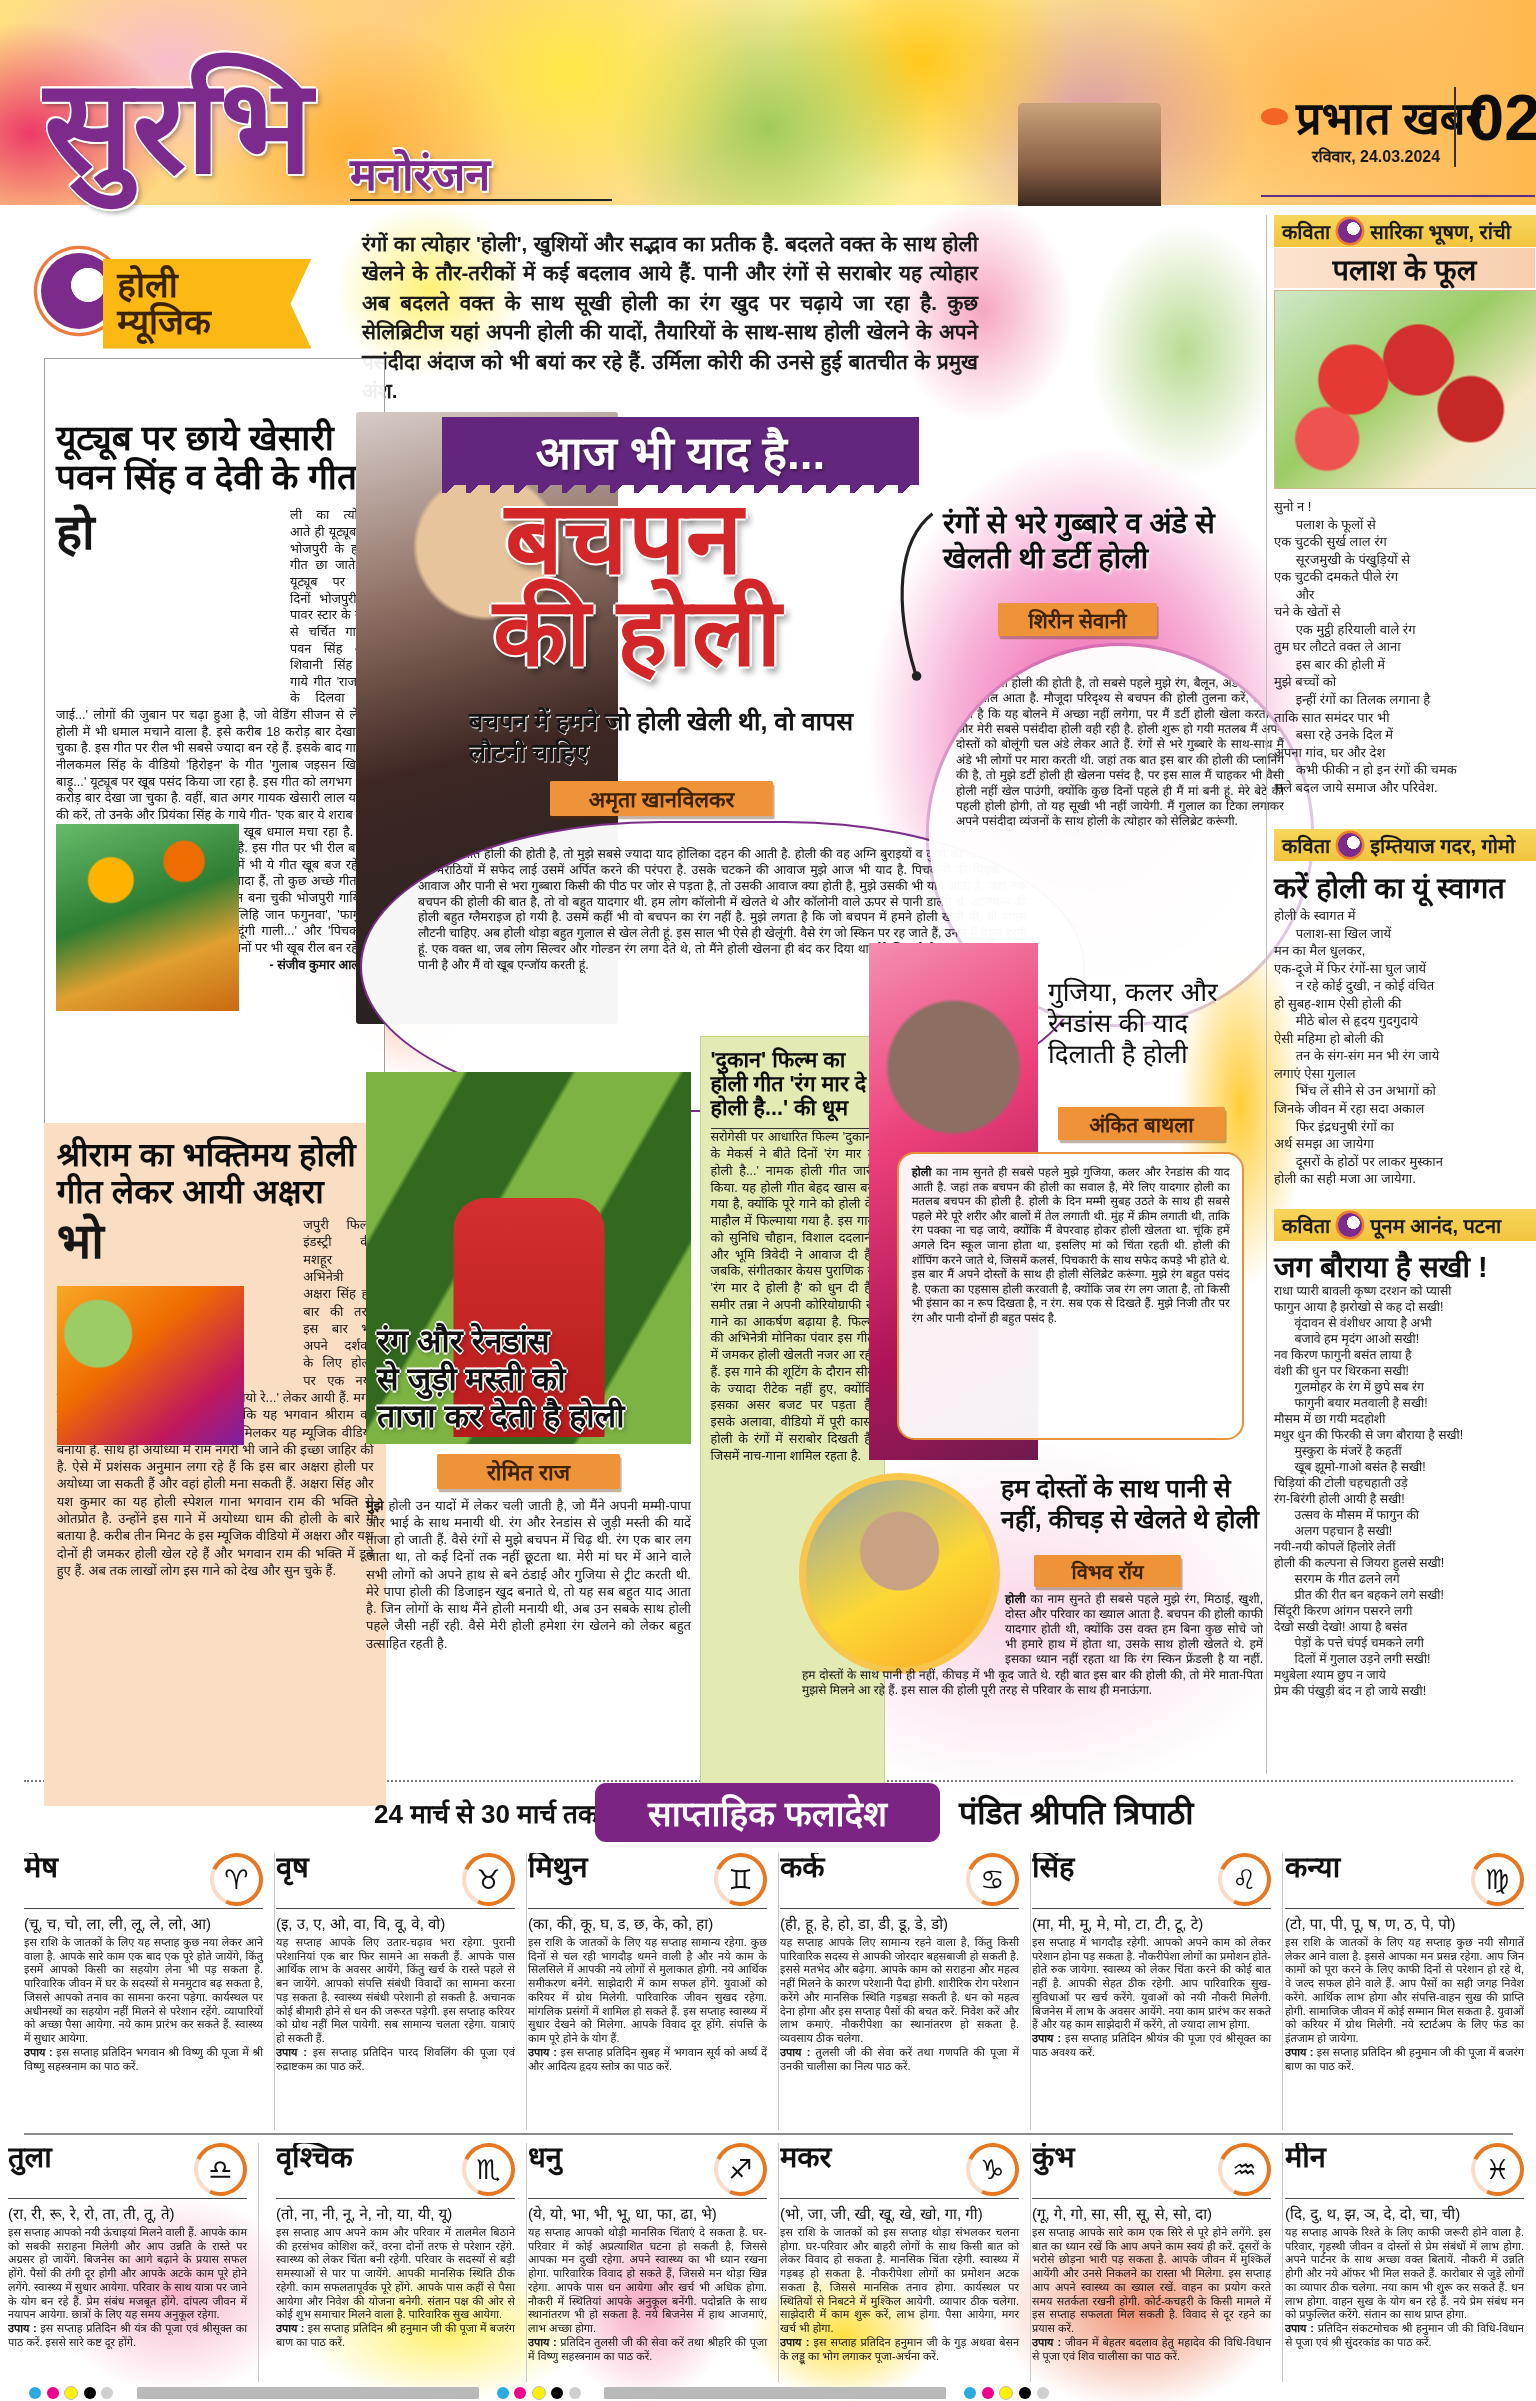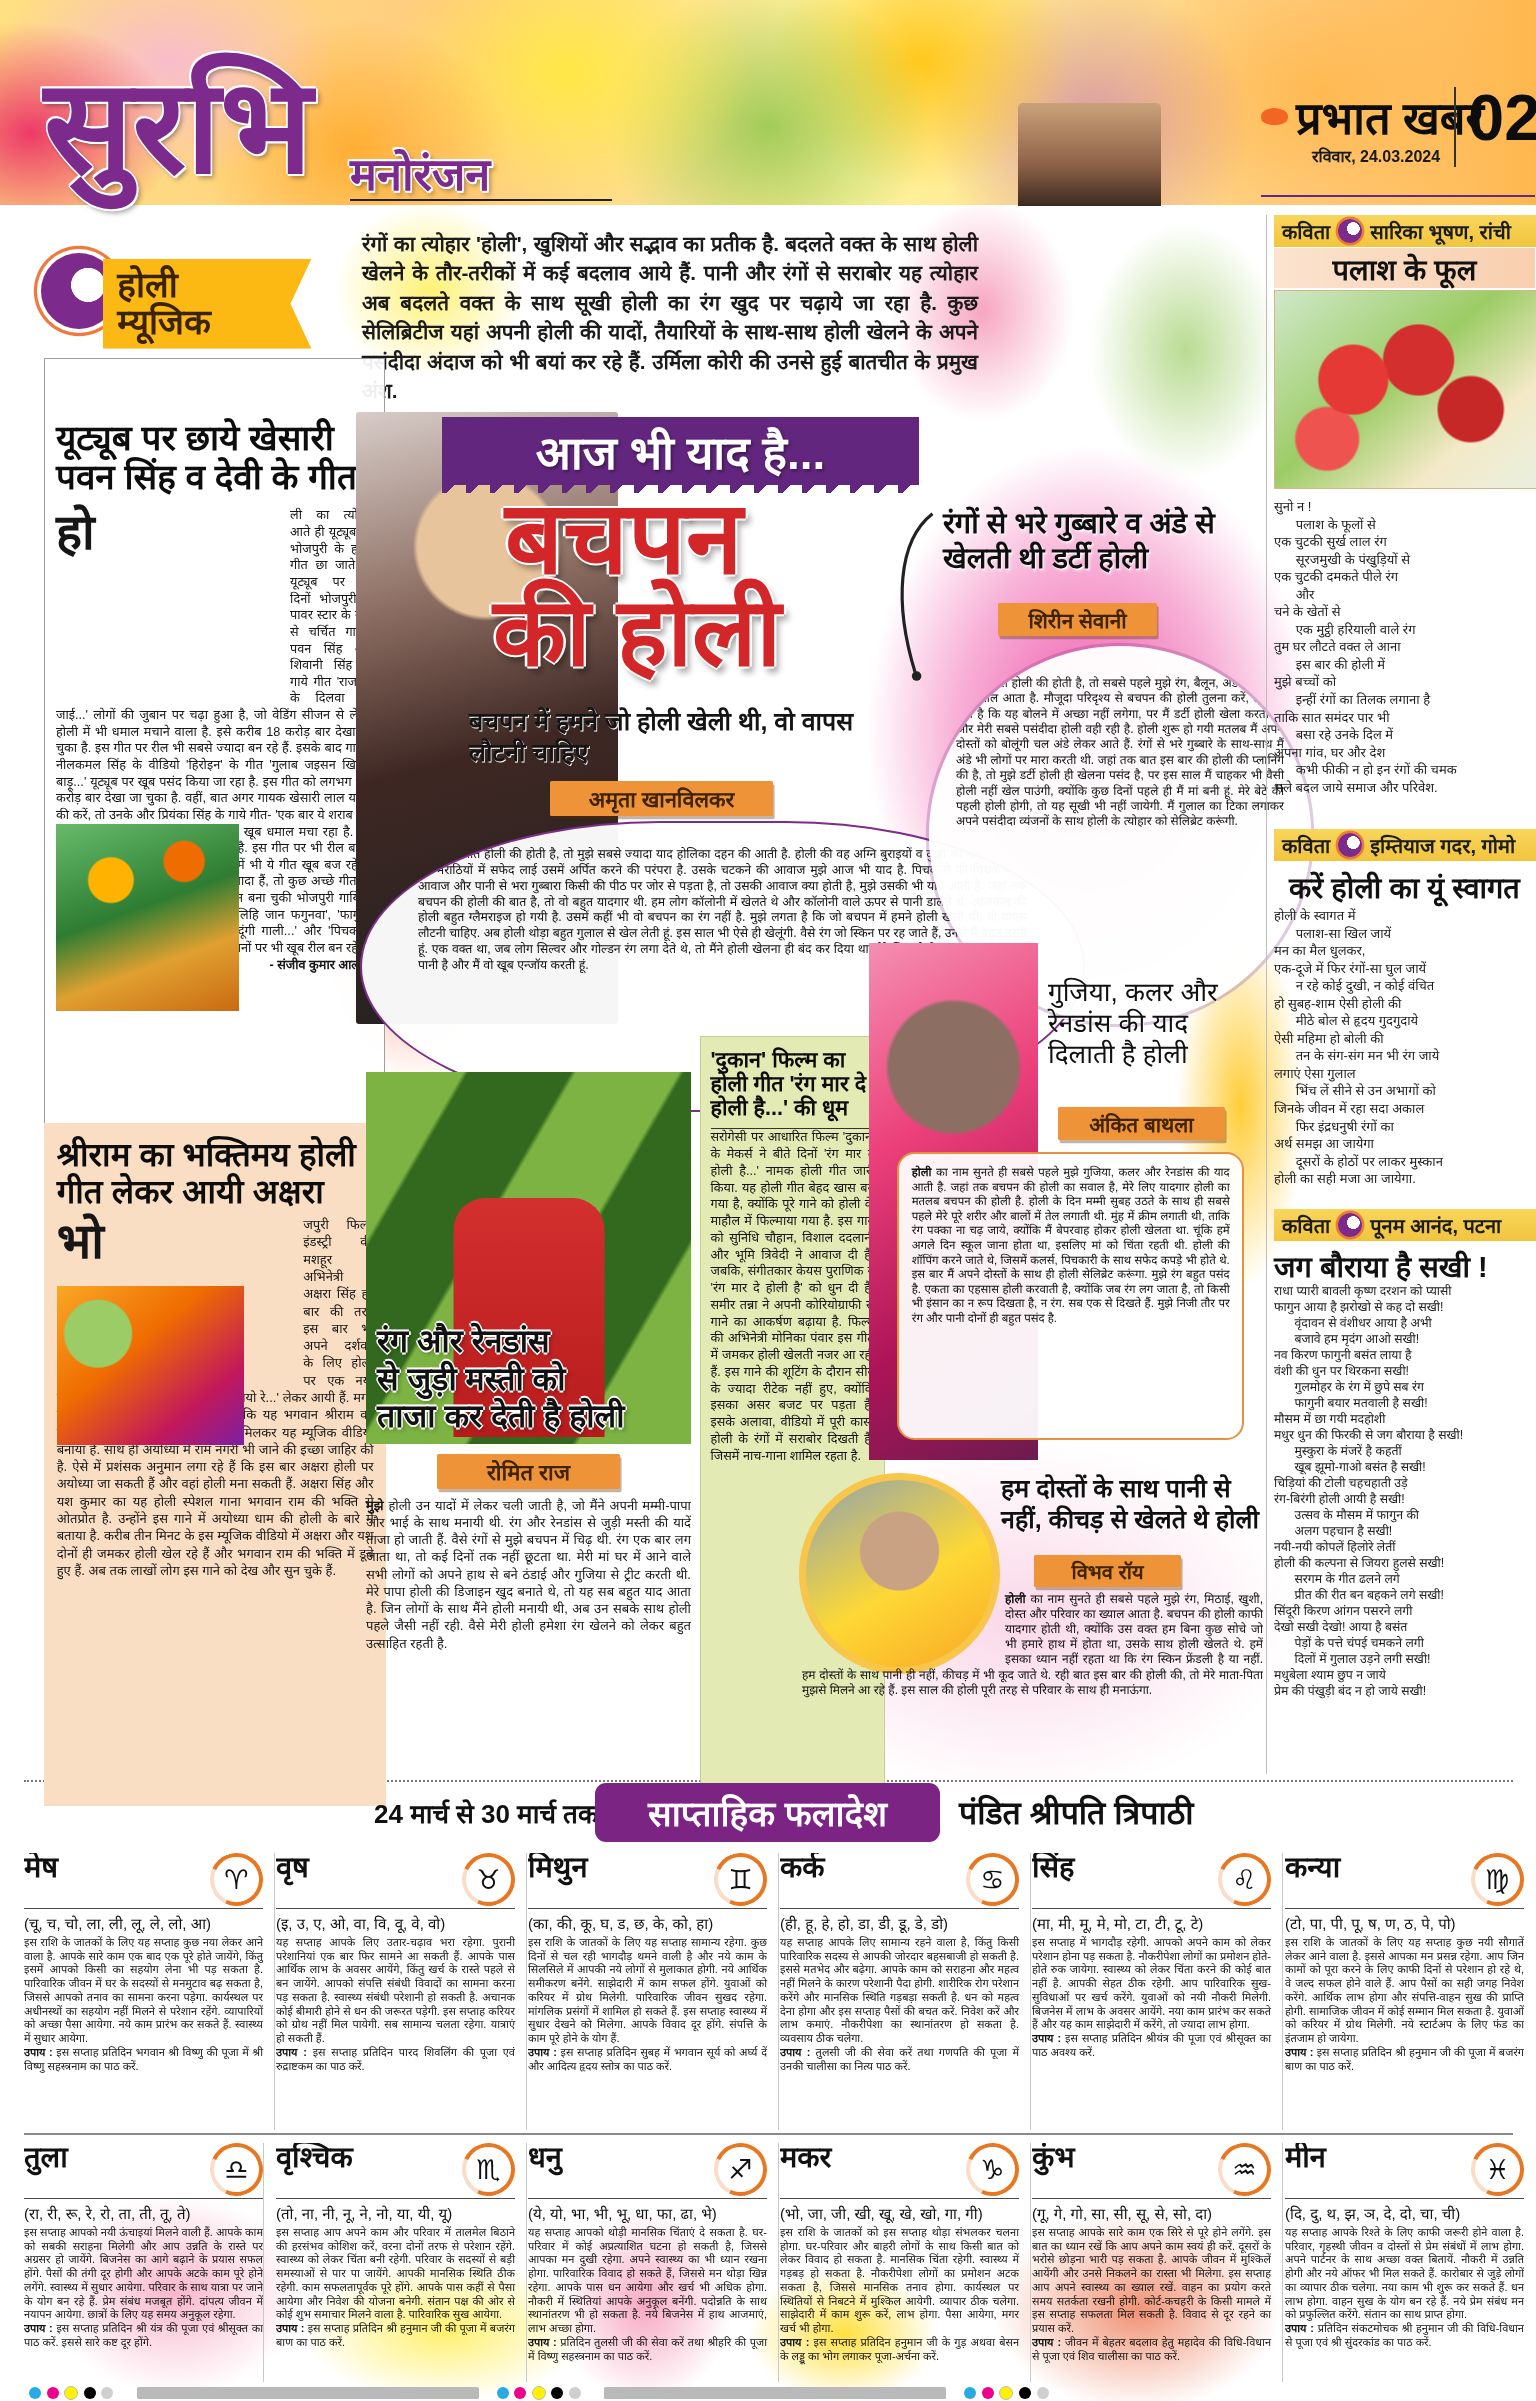--- a/index.html
+++ b/index.html
@@ -247,21 +247,21 @@
       बसा रहे उनके दिल में
 अपना गांव, घर और देश
       कभी फीकी न हो इन रंगों की चमक
 भले बदल जाये समाज और परिवेश.</div>
 
   <div class="abs z1 badgebar" style="left:1274px;top:829px;width:261px;height:32px;font-size:20px">
     <span>कविता</span>
     <span class="kavibadge"></span>
     <span>इम्तियाज गदर, गोमो</span>
   </div>
-  <div class="abs z1" style="left:1274px;top:867px;width:261px;text-align:center;font-size:29px;font-weight:800">
+  <div class="abs z1" style="left:1274px;top:867px;width:261px;font-size:29px;font-weight:800">
     <span>करें होली का यूं स्वागत</span>
   </div>
   <div class="abs z1 pre poem" style="left:1274px;top:907px;width:261px">होली के स्वागत में
       पलाश-सा खिल जायें
 मन का मैल धुलकर,
 एक-दूजे में फिर रंगों-सा घुल जायें
       न रहे कोई दुखी, न कोई वंचित
 हो सुबह-शाम ऐसी होली की
       मीठे बोल से हृदय गुदगुदाये
 ऐसी महिमा हो बोली की
@@ -383,21 +383,21 @@
       <span class="ring">
           <span>♍</span>
         </span>
     </div>
     <div class="syll">(टो, पा, पी, पू, ष, ण, ठ, पे, पो)</div>
     <div class="signbody"><span>इस राशि के जातकों के लिए यह सप्ताह कुछ नयी सौगातें लेकर आने वाला है. इससे आपका मन प्रसन्न रहेगा. आप जिन कामों को पूरा करने के लिए काफी दिनों से परेशान हो रहे थे, वे जल्द सफल होने वाले हैं. आप पैसों का सही जगह निवेश करेंगे. आर्थिक लाभ होगा और संपत्ति-वाहन सुख की प्राप्ति होगी. सामाजिक जीवन में कोई सम्मान मिल सकता है. युवाओं को करियर में ग्रोथ मिलेगी. नये स्टार्टअप के लिए फंड का इंतजाम हो जायेगा.</span>
       <div><b>उपाय :</b> <span>इस सप्ताह प्रतिदिन श्री हनुमान जी की पूजा में बजरंग बाण का पाठ करें.</span></div>
     </div>
   </div>
 
-  <div class="sign" style="left:24px;top:2143px;height:239px;border-right:0.8px solid #c9c9c9;">
+  <div class="sign" style="left:8px;top:2143px;height:239px;border-right:0.8px solid #c9c9c9;padding-right:11px">
     <div class="signhead">
       <span class="signname">तुला</span>
       <span class="ring">
           <span>♎</span>
         </span>
     </div>
     <div class="syll">(रा, री, रू, रे, रो, ता, ती, तू, ते)</div>
     <div class="signbody"><span>इस सप्ताह आपको नयी ऊंचाइयां मिलने वाली हैं. आपके काम को सबकी सराहना मिलेगी और आप उन्नति के रास्ते पर अग्रसर हो जायेंगे. बिजनेस का आगे बढ़ाने के प्रयास सफल होंगे. पैसों की तंगी दूर होगी और आपके अटके काम पूरे होने लगेंगे. स्वास्थ्य में सुधार आयेगा. परिवार के साथ यात्रा पर जाने के योग बन रहे हैं. प्रेम संबंध मजबूत होंगे. दांपत्य जीवन में नयापन आयेगा. छात्रों के लिए यह समय अनुकूल रहेगा.</span>
       <div><b>उपाय :</b> <span>इस सप्ताह प्रतिदिन श्री यंत्र की पूजा एवं श्रीसूक्त का पाठ करें. इससे सारे कष्ट दूर होंगे.</span></div>
     </div>

